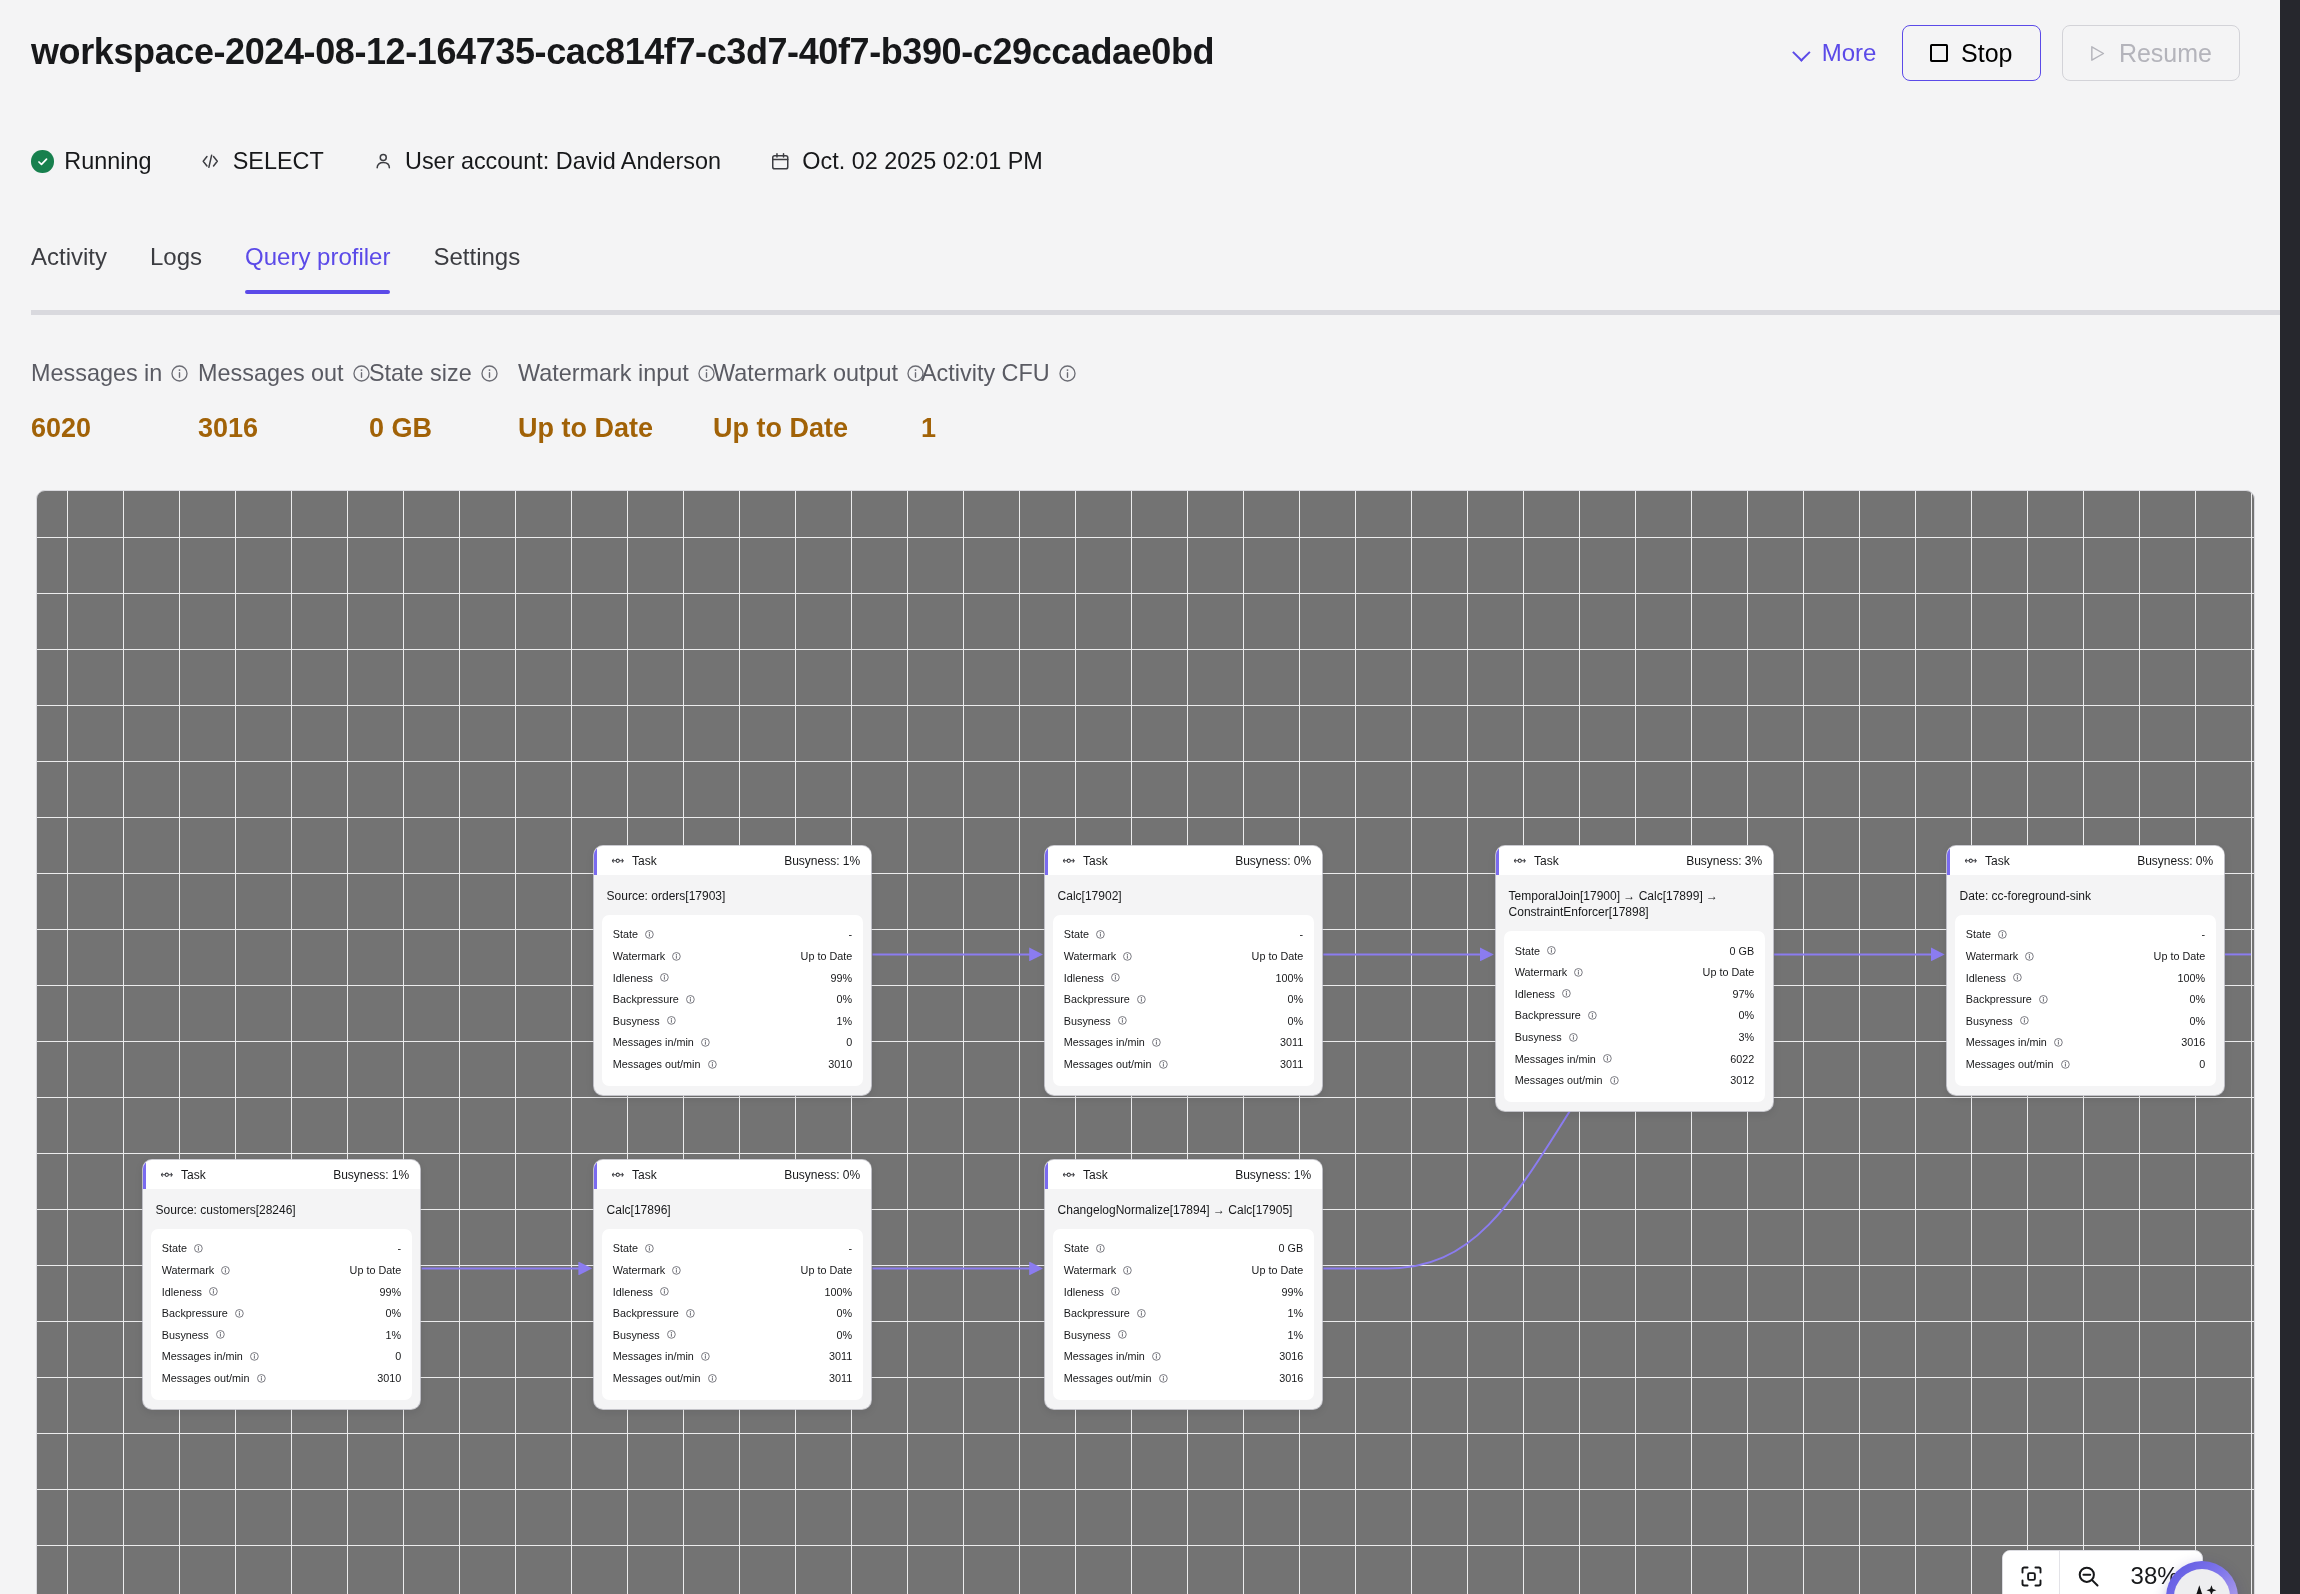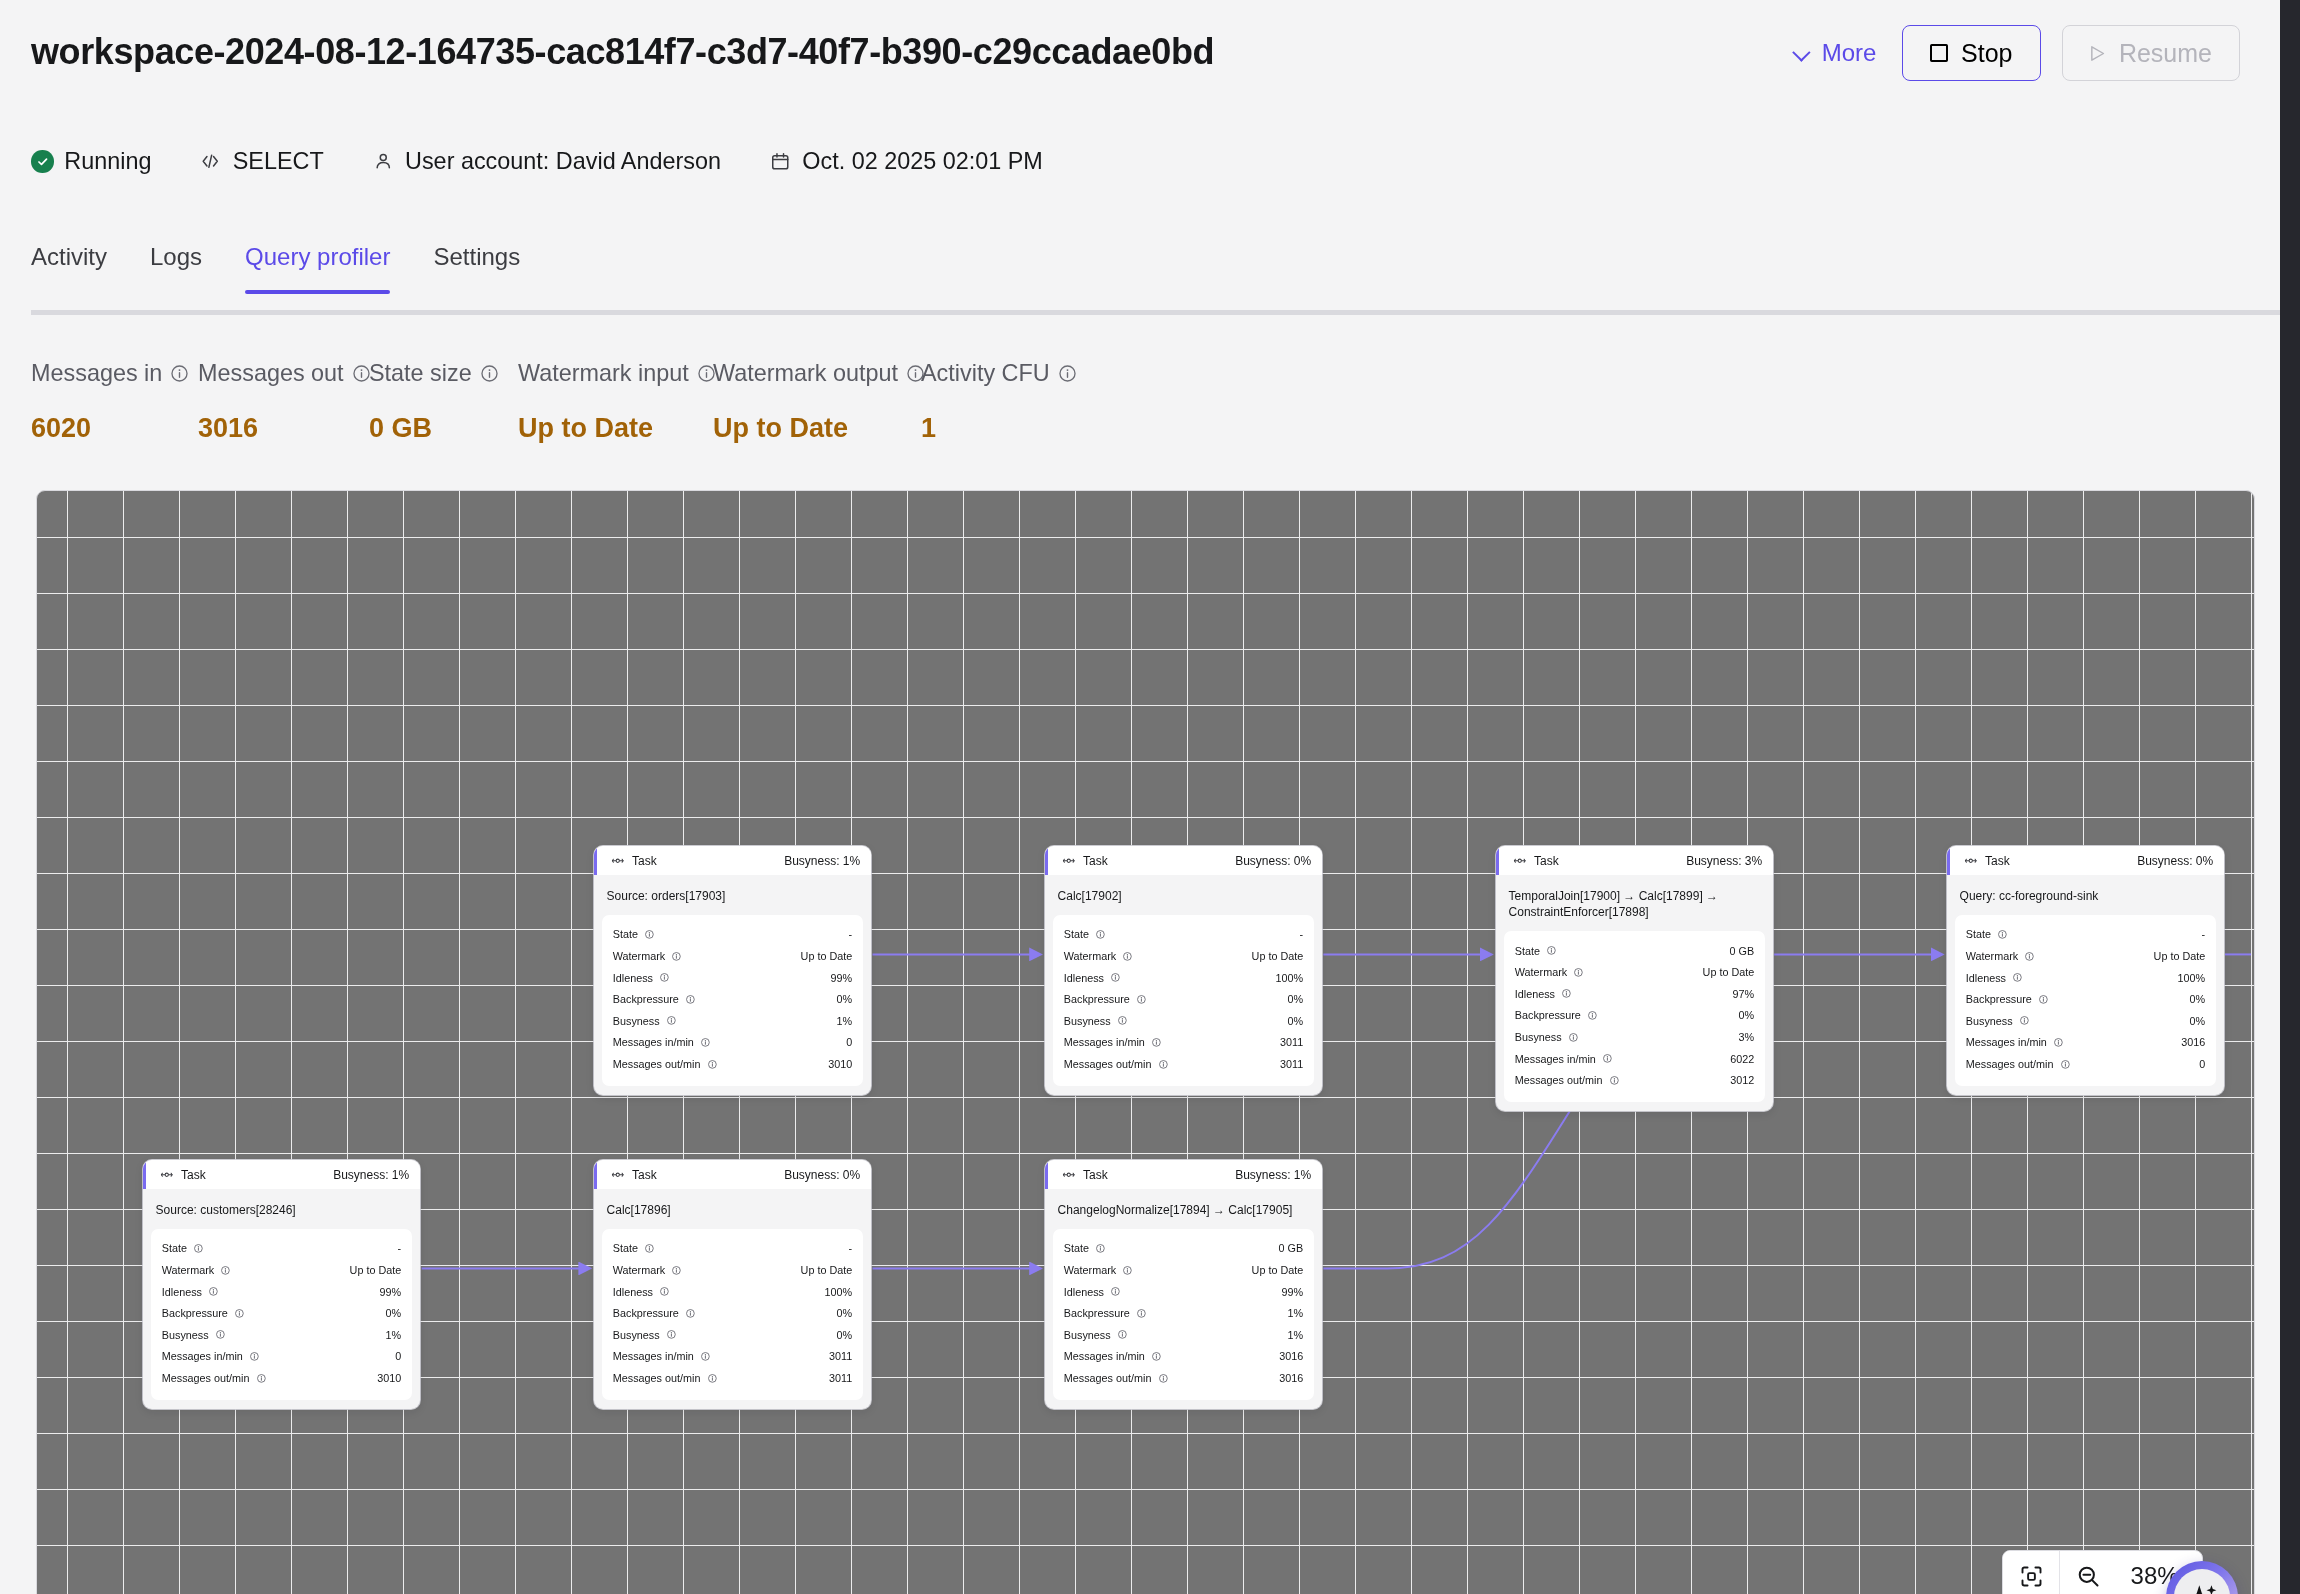--- a/index.html
+++ b/index.html
@@ -667,21 +667,21 @@
                 <svg width="13.5" height="13.5" viewBox="0 0 24 24">
                   <circle cx="12" cy="12" r="2.9" fill="none" stroke="currentColor" stroke-width="1.8"></circle>
                   <path d="M2.5 12 H8.6 M15.4 12 H21.5" stroke="currentColor" stroke-width="1.8" stroke-linecap="round"></path>
                   <path d="M4.2 9.4 L2.5 12 L4.2 14.6 M19.8 9.4 L21.5 12 L19.8 14.6" fill="none" stroke="currentColor" stroke-width="1.8" stroke-linecap="round" stroke-linejoin="round"></path>
                 </svg>
               </span>
               <span>Task</span>
             </span>
             <span class="node-busy">Busyness: 0%</span>
           </div>
-          <div class="node-title">Query: cc-foreground-sink</div>
+          <div class="node-title">Date: cc-foreground-sink</div>
           <div class="node-stats">
             <div class="stat-row">
               <span class="stat-key">
                 <span>State</span>
                 <span class="stat-ic">
                   <svg width="10.8" height="10.8" viewBox="0 0 24 24">
                     <circle cx="12" cy="12" r="8.6" fill="none" stroke="currentColor" stroke-width="2"></circle>
                     <path d="M12 11 V16.2" stroke="currentColor" stroke-width="2.2" stroke-linecap="round"></path>
                     <circle cx="12" cy="8.1" r="1.4" fill="currentColor"></circle>
                   </svg>

